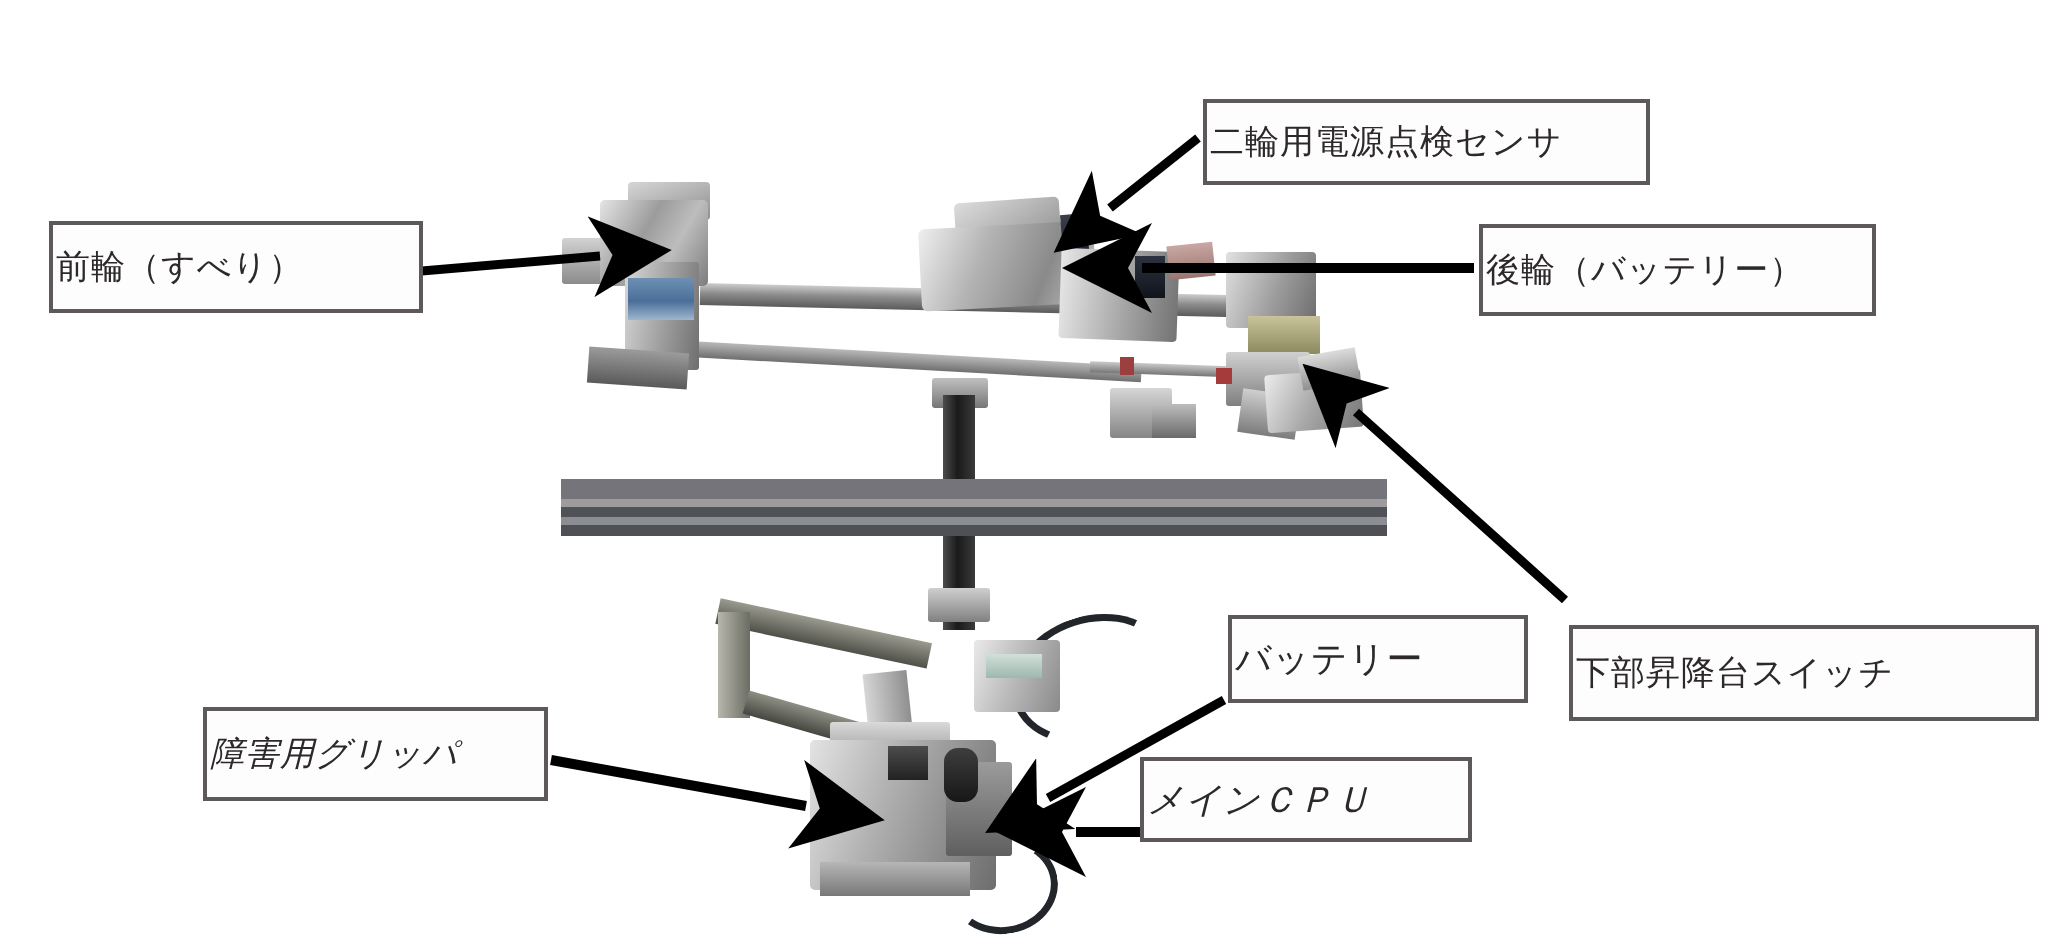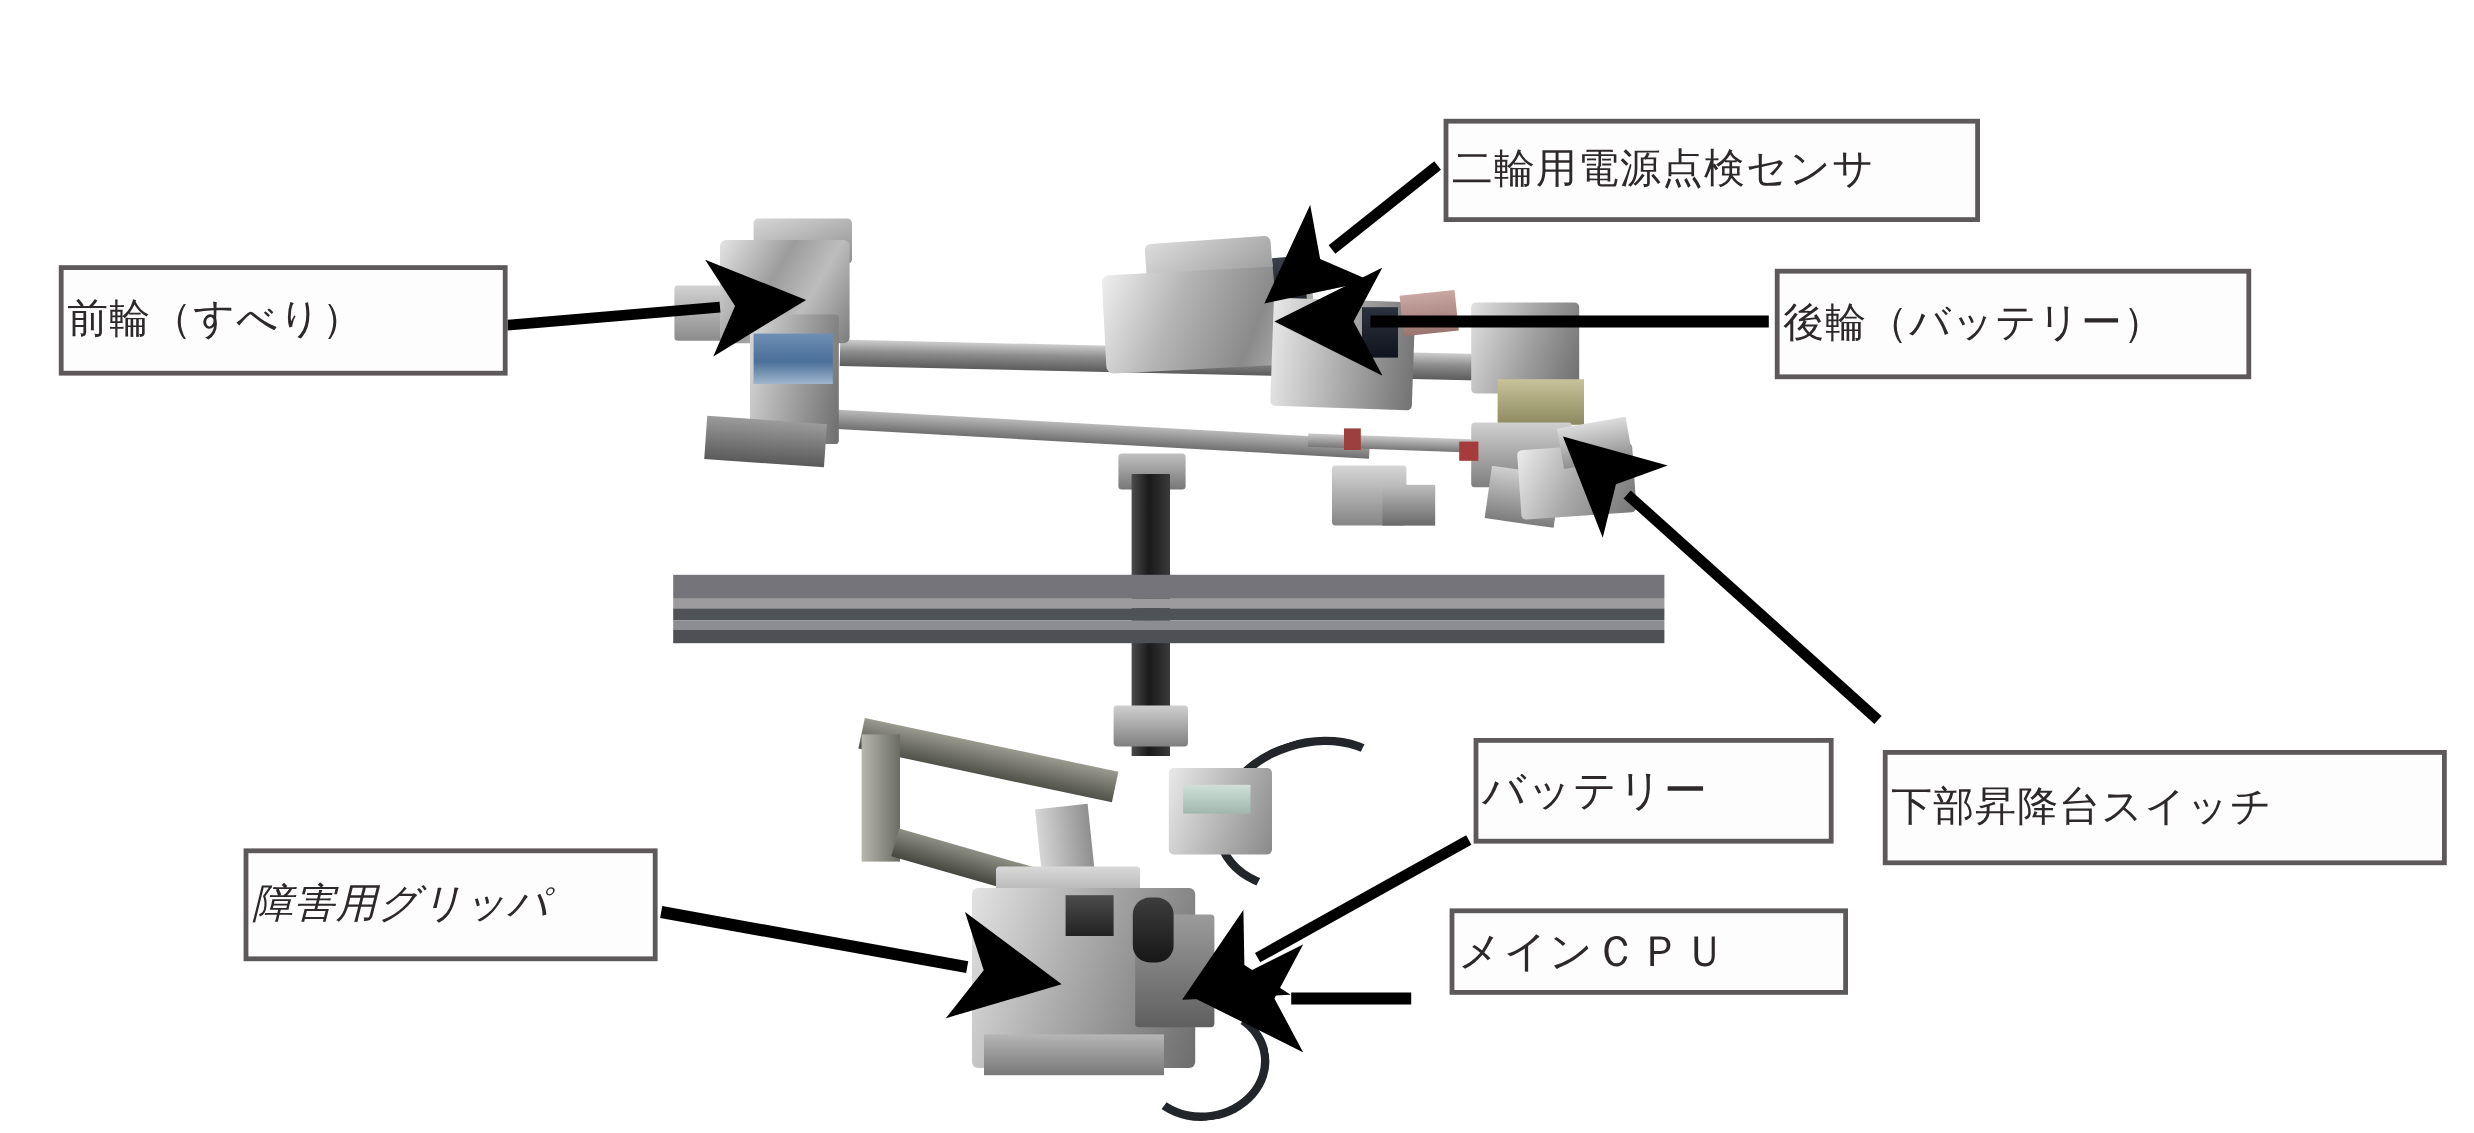--- a/index.html
+++ b/index.html
@@ -39,21 +39,21 @@
     letter-spacing: 1px;
     filter: blur(0.55px) contrast(1.18);
     -webkit-font-smoothing: none;
   }
 
   .c-front-wheel { left: 33px;   top: 221px; width: 374px;  height: 92px; margin-left: 16px; }
   .c-power-sensor{ left: 1203px; top: 99px;  width: 447px;  height: 86px; }
   .c-rear-wheel  { left: 1479px; top: 224px; width: 397px;  height: 92px; }
   .c-lift-switch { left: 1569px; top: 584px; width: 470px;  height: 96px; margin-top: 41px; }
   .c-battery     { left: 1228px; top: 615px; width: 300px;  height: 88px; }
-  .c-main-cpu    { left: 1208px; top: 757px; width: 332px;  height: 72px; }
+  .c-main-cpu    { left: 1140px; top: 757px; width: 332px;  height: 85px; font-style: italic; }
   .c-gripper     { left: 203px;  top: 707px; width: 345px;  height: 94px; font-style: italic; }
 
   .c-battery .txt,
   .c-main-cpu .txt { font-size: 36px; }
 
   
   #leaders {
     position: absolute;
     left: 0; top: 0;
     width: 2062px; height: 944px;

